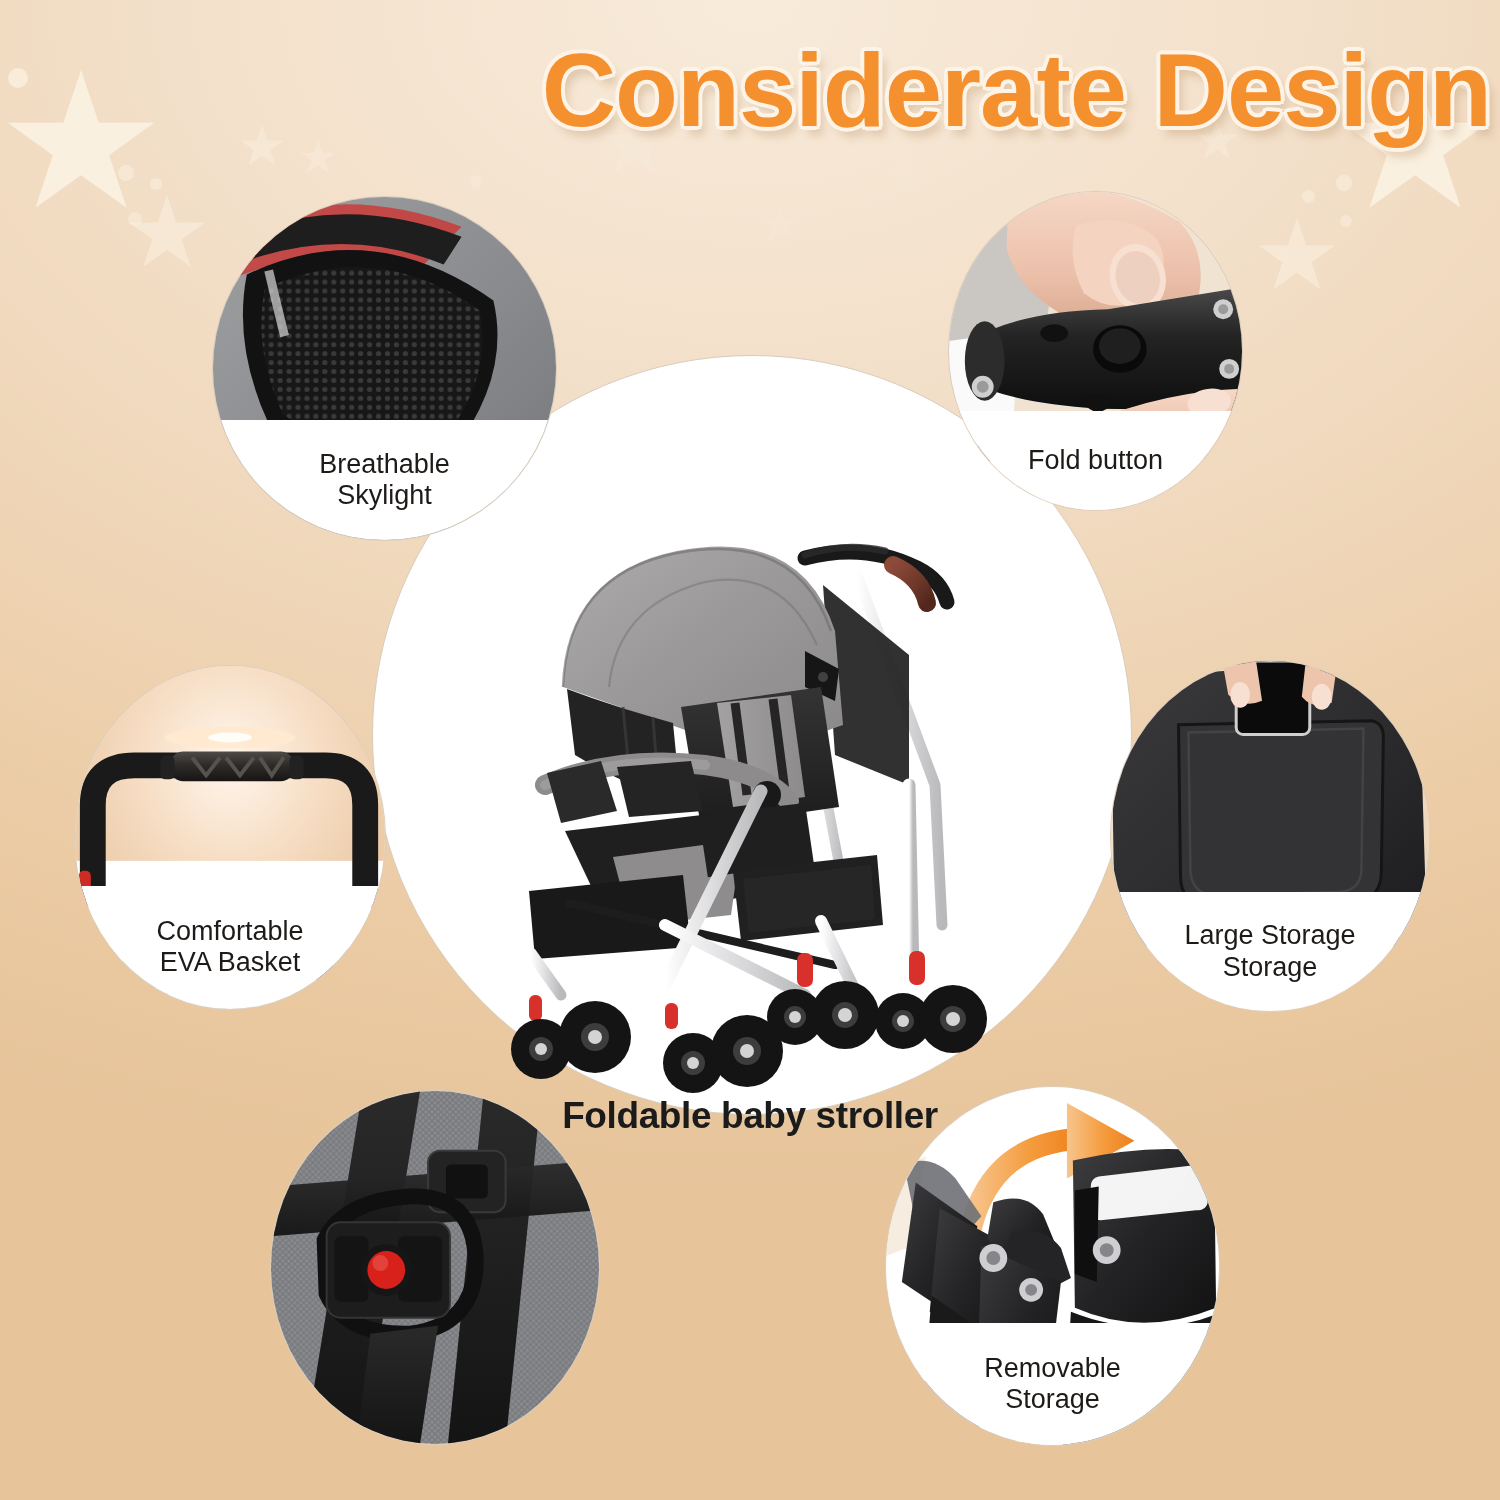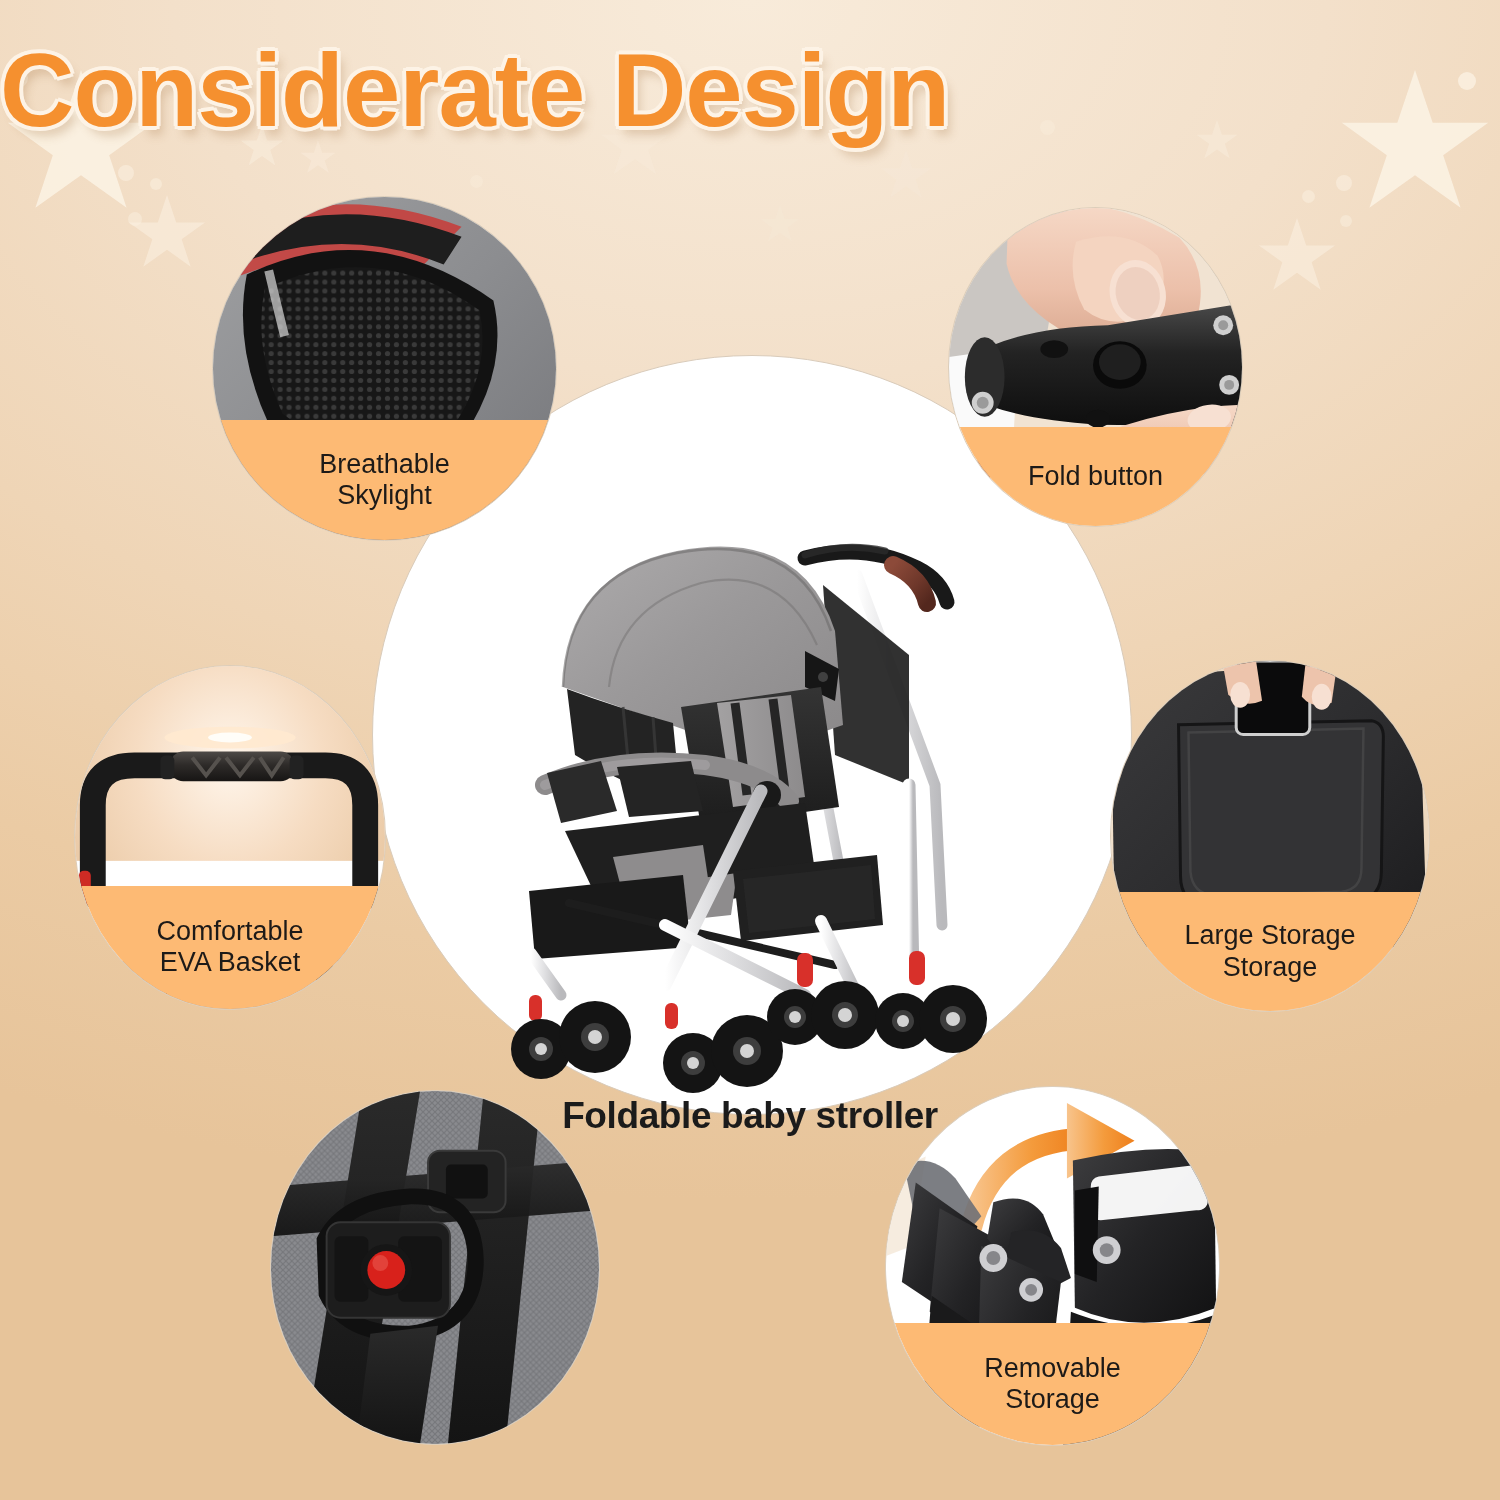--- a/index.html
+++ b/index.html
@@ -66,23 +66,23 @@
     text-align: center;
     font-size: 37px;
     font-weight: bold;
     color: #1b1b1b;
     letter-spacing: -0.4px;
   }
 
   
   .title {
     position: absolute;
-    left: 0; right: 0;
+    left: 0; right: 9px;
     top: 32px;
-    text-align: left;
+    text-align: right;
     font-size: 103px;
     font-weight: bold;
     letter-spacing: -1px;
     color: #F5902F;
     text-shadow:
       -3px -3px 0 #FDF3E6,  3px -3px 0 #FDF3E6,
       -3px  3px 0 #FDF3E6,  3px  3px 0 #FDF3E6,
       -4px  0   0 #FDF3E6,  4px  0   0 #FDF3E6,
        0   -4px 0 #FDF3E6,  0    4px 0 #FDF3E6,
        6px 9px 10px rgba(160,110,60,0.28);
@@ -100,38 +100,38 @@
   }
   .bubble .photo {
     position: absolute;
     left: 0; top: 0; right: 0; bottom: 0;
   }
   .bubble .photo svg { display:block; width: 100%; height: 100%; }
   .bubble .band {
     position: absolute;
     left: 0; right: 0; bottom: 0;
     height: 35%;
-    background: #fdba74;
+    background: #ffffff;
     display: flex;
     align-items: center;
     justify-content: center;
     text-align: center;
     padding: 0 6px;
     box-sizing: border-box;
   }
   .bubble .band span {
     font-size: 27px;
     line-height: 1.16;
     color: #1d1a18;
     font-weight: normal;
   }
 
   
   #b-skylight { left: 212px; top: 196px;  width: 345px; height: 345px; }
-  #b-fold     { left: 948px; top: 207px;  width: 295px; height: 320px; }
+  #b-fold     { left: 948px; top: 191px;  width: 295px; height: 320px; }
   #b-handle   { left: 74px;  top: 665px;  width: 312px; height: 345px; }
   #b-storage  { left: 1110px;top: 660px;  width: 320px; height: 352px; }
   #b-belt     { left: 270px; top: 1090px; width: 330px; height: 355px; }
   #b-handrail { left: 885px; top: 1086px; width: 335px; height: 360px; }
 
   #b-fold .band    { height: 31%; }
   #b-handle .band  { height: 36%; }
   #b-storage .band { height: 34%; align-items: center; }
   #b-belt .band    { height: 32%; }
   #b-handrail .band{ height: 34%; }

